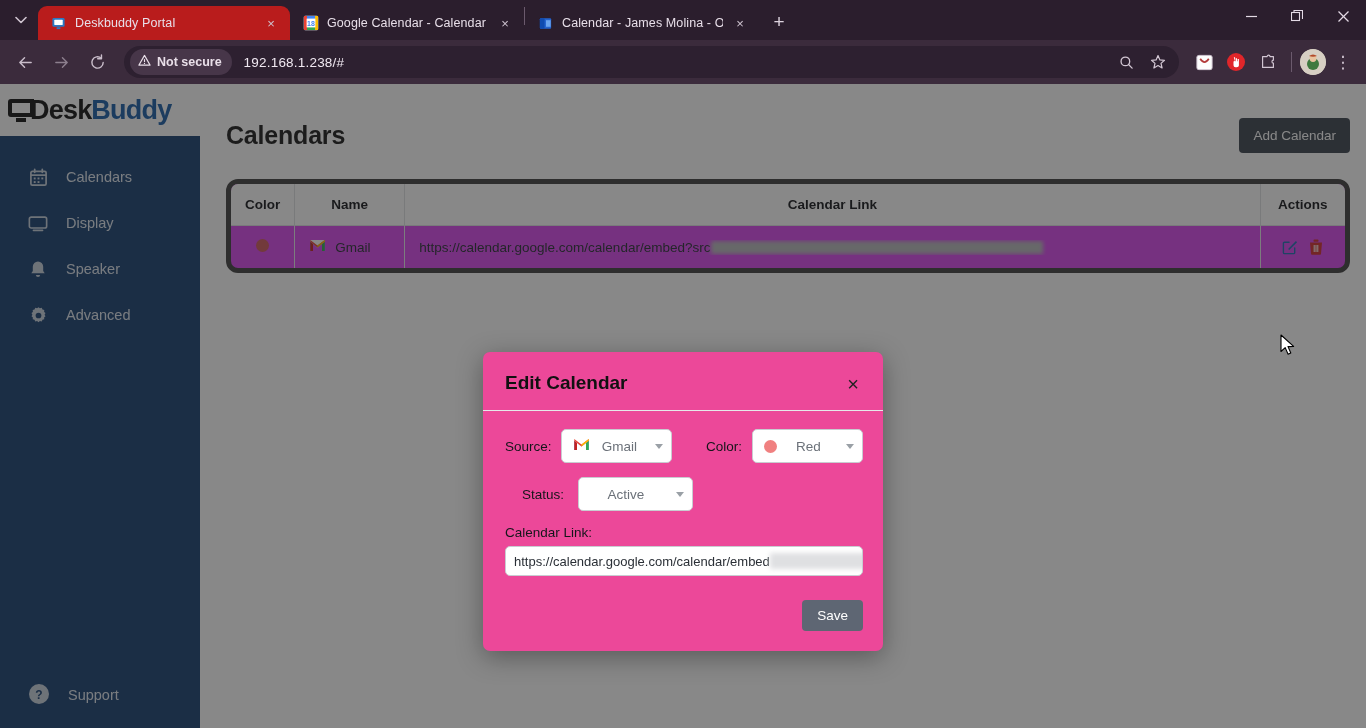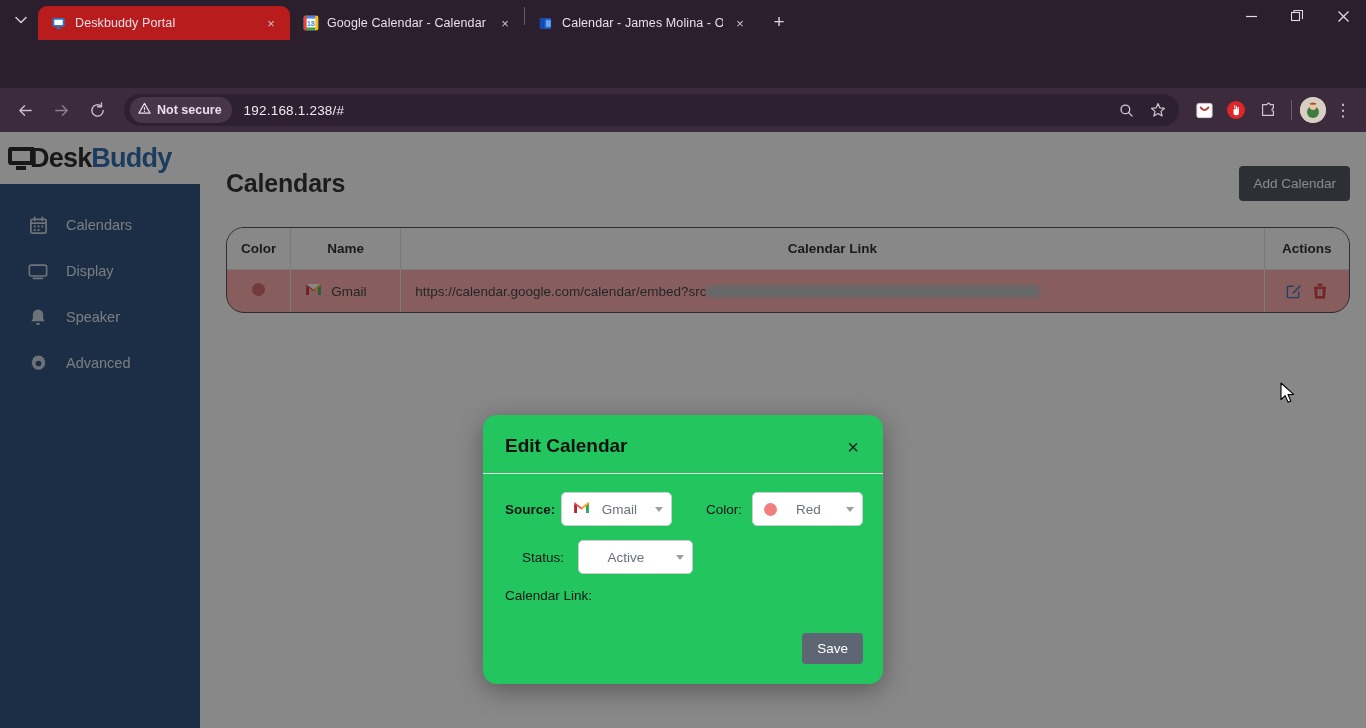--- a/index.html
+++ b/index.html
@@ -37,21 +37,21 @@
     display:flex; align-items:center; justify-content:center; border-radius:50%; cursor:pointer;}
   .tab-sep { width:1px; height:18px; background:#6b5a6d; align-self:center; margin-bottom:8px;}
   .newtab { width:28px; height:28px; margin:0 0 4px 6px; color:#ddd3de; font-size:19px;
     display:flex;align-items:center;justify-content:center;border-radius:50%;cursor:pointer;}
   .wincontrols { position:absolute; right:0; top:0; height:40px; display:flex; }
   .wc { width:46px; height:32px; display:flex;align-items:center;justify-content:center;
         color:#e4dae5; font-size:13px; cursor:pointer;}
 
   .toolbar {
     height: 44px; background: #3b2b3c; display: flex; align-items: center;
-    padding: 0 8px; gap: 2px; margin-top: 48px;
+    padding: 0 8px; gap: 2px;
   }
   .navbtn { width: 34px; height: 34px; border-radius: 50%; display:flex;
             align-items:center;justify-content:center;color:#c9bdca;cursor:pointer;}
   .navbtn.dim { color: #8d7f8e; }
   .omnibox {
     flex: 1 1 auto; height: 32px; background: #2d2030; border-radius: 16px;
     display: flex; align-items: center; margin: 0 8px; padding: 0 6px 0 6px; min-width: 0;
   }
   .notsecure {
     display:flex; align-items:center; gap:6px; background:#473649; border-radius:14px;
@@ -93,21 +93,21 @@
 
   .content { flex: 1 1 auto; background: #ffffff; padding: 34px 16px 0 16px; position:relative; }
   .content-inner { max-width: 1135px; margin: 0 auto; }
   .page-head { display:flex; align-items:center; justify-content:space-between; margin-bottom: 26px; }
   .page-title { font-size: 25px; font-weight: 600; color: #1b1b1b; letter-spacing:-.2px;}
   .btn-primary {
     background:#3c4450; color:#ffffff; border:none; border-radius:4px;
     padding: 10px 14px; font-size:13.5px; cursor:pointer; font-family:inherit;
   }
 
-  .card { border:1px solid #404040; border-radius:18px; overflow:hidden; background:#fca5a5;}
+  .card { border:5px solid #404040; border-radius:12px; overflow:hidden; background:#d946ef;}
   table { width:100%; border-collapse: collapse; }
   th {
     text-align:center; font-size:13.5px; font-weight:700; color:#14161a;
     padding: 13px 14px; border-bottom:1px solid #dfe1e4; background:#fff;
   }
   td { font-size:13.5px; color:#2a2f36; padding: 13px 14px; border-bottom:1px solid #e6e8ea;
        vertical-align: middle; }
   tr:last-child td { border-bottom: none; }
   .col-color { width:62px; border-right:1px solid #e6e8ea; text-align:center;}
   .col-name  { width:110px; border-right:1px solid #e6e8ea;}
@@ -120,31 +120,31 @@
   .redact-dark {
     height: 13px; background: #b9bbbd; margin-left: 1px; flex: 0 0 auto;
     filter: blur(2.2px);
   }
   .action-icons { display:flex; align-items:center; justify-content:center; gap:11px; }
   .icon-btn { cursor:pointer; display:flex; align-items:center; }
 
   
   .backdrop { position:absolute; inset:0; background: rgba(30,30,30,0.53); }
   .modal {
-    position:absolute; left: 483px; top: 283px; width: 400px;
-    background:#22c55e; border-radius:14px; box-shadow: 0 6px 26px rgba(0,0,0,.35);
+    position:absolute; left: 483px; top: 268px; width: 400px;
+    background:#ec4899; border-radius:7px; box-shadow: 0 6px 26px rgba(0,0,0,.35);
   }
   .modal-head { display:flex; align-items:flex-start; justify-content:space-between;
                 padding: 20px 20px 14px 22px; border-bottom:1px solid #e6e8ea; }
   .modal-title { font-size:19px; font-weight:700; color:#111; }
   .modal-close { font-size:20px; color:#222; cursor:pointer; line-height:1; padding:2px 4px; }
   .modal-body { padding: 18px 20px 14px 22px; }
   .row { display:flex; align-items:center; gap:10px; margin-bottom: 14px; }
   .lbl { font-size:13.5px; color:#14161a; }
-  .lbl.src { width:46px;font-weight:bold; } .lbl.stat { width:46px;margin-left:17px; }
+  .lbl.src { width:46px; } .lbl.stat { width:46px;margin-left:17px; }
   .lbl.clr { margin-left: 24px; }
   .select {
     height:34px; border:1px solid #c9ccd1; border-radius:5px; background:#fff;
     display:flex; align-items:center; padding: 0 8px 0 11px; cursor:pointer; position:relative;
   }
   .select.source { width: 115px; }
   .select.color  { width: 115px; }
   .select.status { width: 115px; gap: 8px; }
   .sel-val { flex:1 1 auto; text-align:center; font-size:13.5px; color:#6b7179; }
   .caret { width:0;height:0;border-left:4px solid transparent;border-right:4px solid transparent;
@@ -491,20 +491,24 @@
         <div class="row">
           <span class="lbl stat">Status:</span>
           <div class="select status">
             <span class="sel-val">Active</span>
             <span class="caret"></span>
           </div>
         </div>
 
         <div>
           <div class="field-label">Calendar Link:</div>
+          <div class="input">
+            <span class="txt">https://calendar.google.com/calendar/embed</span>
+            <span class="redact-light" style="width:100px;"></span>
+          </div>
         </div>
       </div>
       <div class="modal-foot">
         <button class="btn-save">Save</button>
       </div>
     </div>
 
     <div class="cursor">
       <svg width="17" height="24" viewBox="0 0 17 24">
         <path d="M1 1 L1 17.5 L5.2 13.6 L8.1 20.2 L10.8 19 L8 12.6 L13.6 12.4 Z" fill="#ffffff" stroke="#000000" stroke-width="1.1" stroke-linejoin="round"></path>

